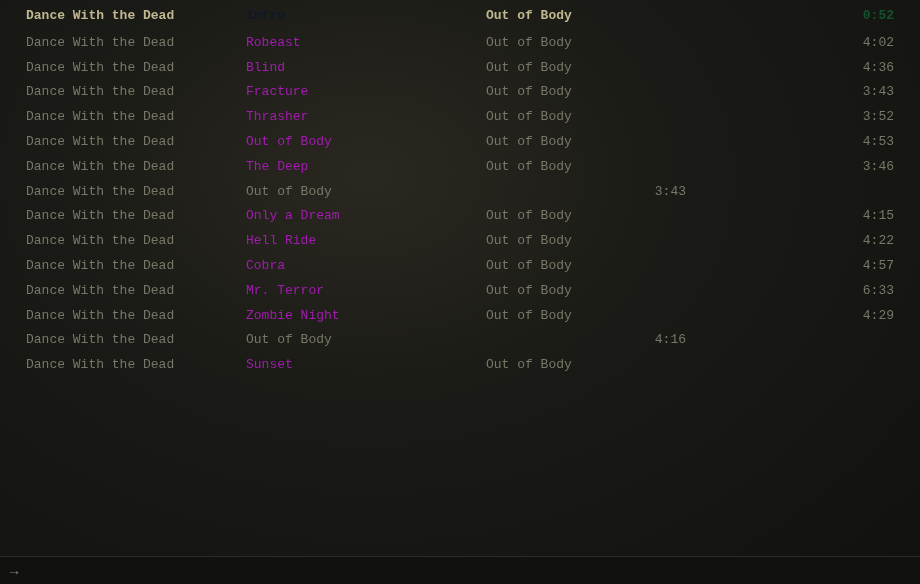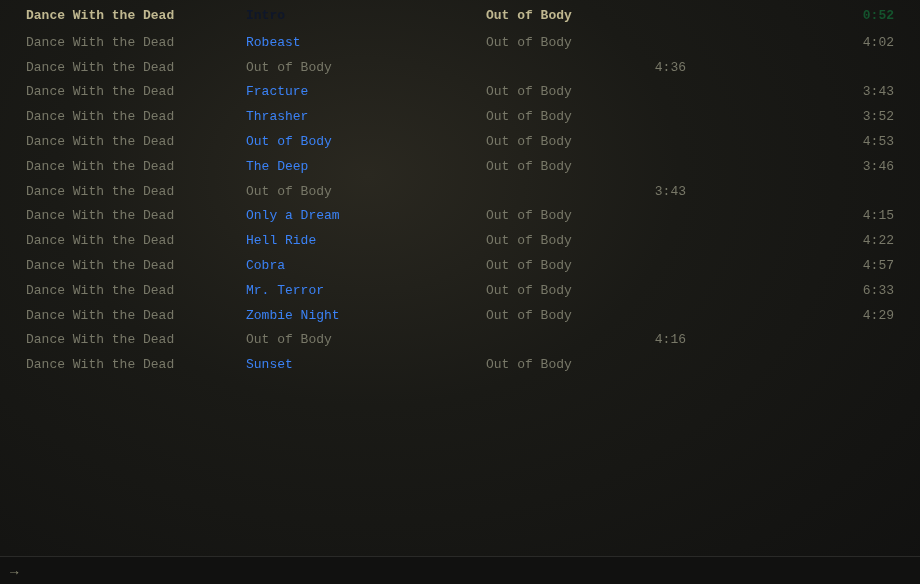--- a/index.html
+++ b/index.html
@@ -29,21 +29,21 @@
       cursor: default;
     }
 
     .track-row.header {
       color: #c8c0a0;
       font-weight: bold;
       margin-bottom: 2px;
     }
 
     .col-artist { color: #787868; }
-    .col-title { color: #3b82f6; }
+    .col-title { color: #a21caf; }
     .col-album { color: #787868; }
     .col-duration {
       text-align: right;
       color: #787868;
     }
 
     .track-row.header .col-artist { color: #c0b890; }
     .track-row.header .col-title { color: #0f172a; }
     .track-row.header .col-album { color: #c0b890; }
     .track-row.header .col-duration { color: #14532d; }
@@ -78,20 +78,21 @@
     <span class="col-duration">0:52</span>
   </div>
 <div class="track-row">
       <span class="col-artist">Dance With the Dead</span>
       <span class="col-title">Robeast</span>
       <span class="col-album">Out of Body</span>
       <span class="col-duration">4:02</span>
     </div>
     <div class="track-row">
       <span class="col-artist">Dance With the Dead</span>
+      <span class="col-title">Blind</span>
       <span class="col-album">Out of Body</span>
       <span class="col-duration">4:36</span>
     </div>
     <div class="track-row">
       <span class="col-artist">Dance With the Dead</span>
       <span class="col-title">Fracture</span>
       <span class="col-album">Out of Body</span>
       <span class="col-duration">3:43</span>
     </div>
     <div class="track-row">

